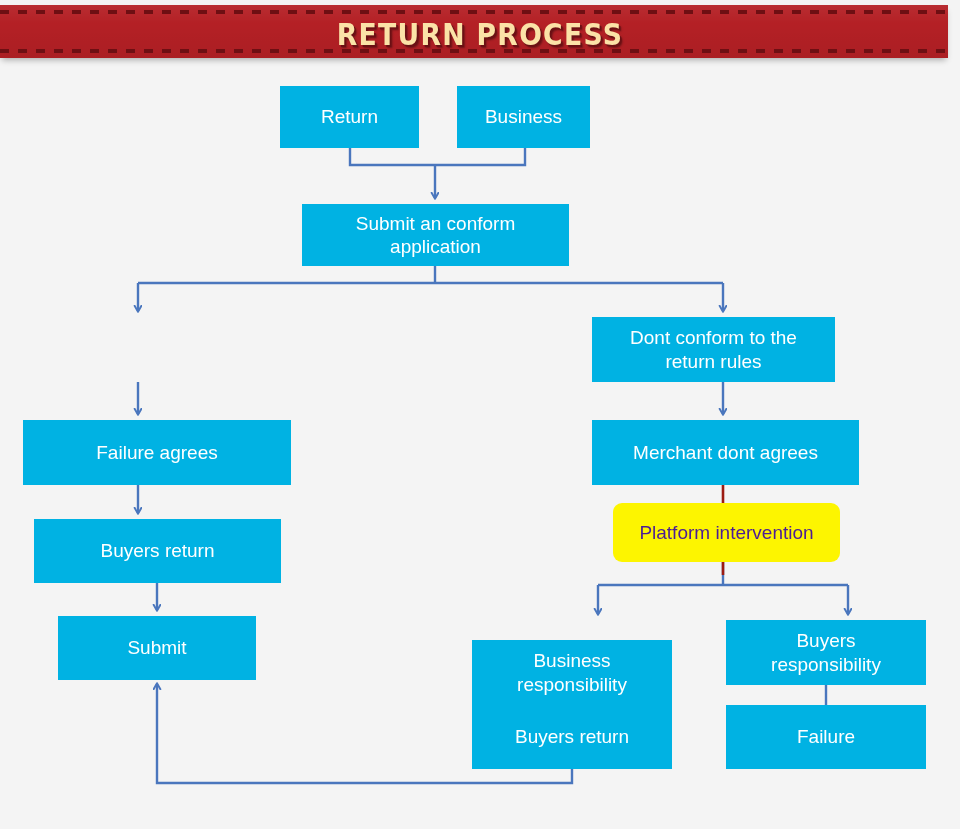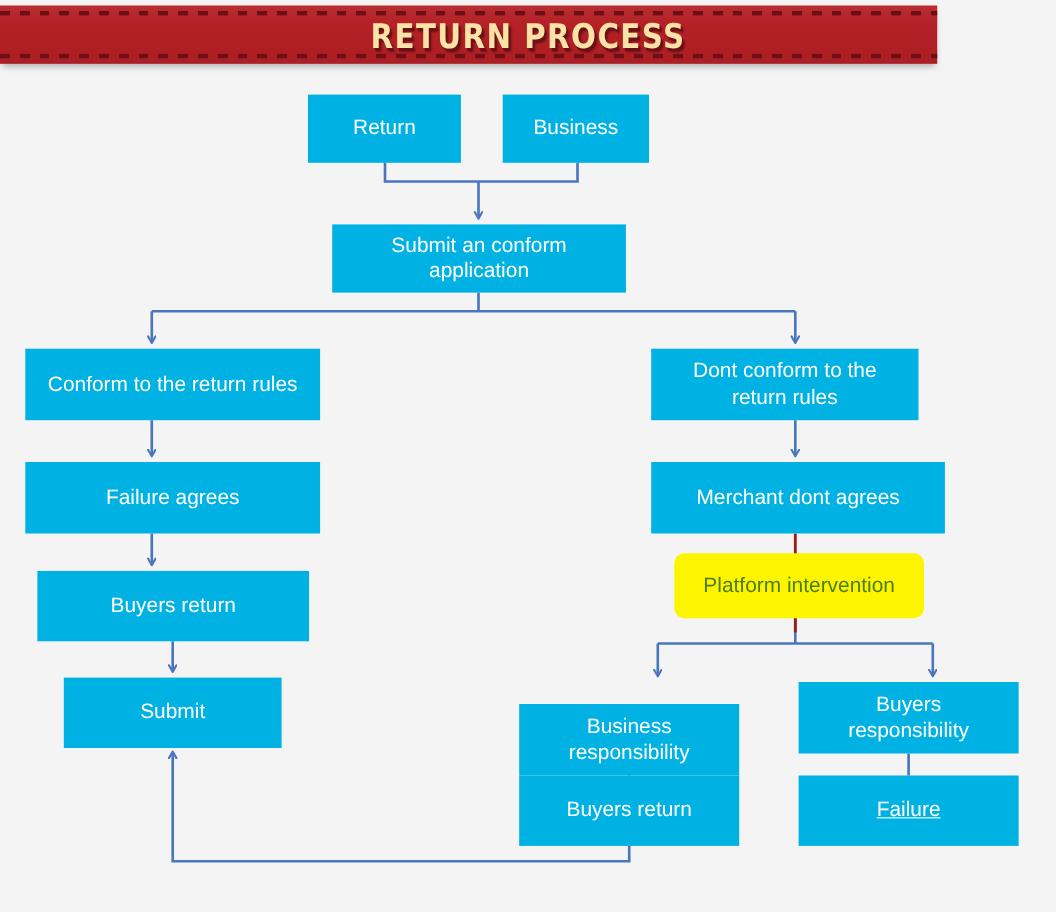--- a/index.html
+++ b/index.html
@@ -15,21 +15,21 @@
     background: #f4f4f4;
     font-family: "Liberation Sans", sans-serif;
     overflow: hidden;
   }
 
   
   #banner {
     position: absolute;
     left: 0;
     top: 5px;
-    width: 852px;
+    width: 948px;
     height: 53px;
     background: #b42025;
     background-image:
       linear-gradient(180deg, rgba(255,255,255,0.06) 0%, rgba(0,0,0,0.00) 35%, rgba(0,0,0,0.05) 100%);
     box-shadow: 0 4px 6px -2px rgba(0,0,0,0.30);
     overflow: hidden;
   }
   .stitch {
     position: absolute;
     left: 0;
@@ -81,21 +81,21 @@
     text-align: center;
     color: #ffffff;
     font-size: 19px;
     line-height: 1.22;
     background: #00b2e3;
     padding: 2px 17px;
     z-index: 3;
   }
   .node.highlight {
     background: #fdf500;
-    color: #4d7c0f;
+    color: #4c1d95;
     border-radius: 9px;
     z-index: 2;
   }
 </style>
 </head>
 <body>
 
 <div id="stage">
 
   <div id="banner">
@@ -142,35 +142,34 @@
       <path d="M723,485 L723,575"></path>
     </g>
   </svg>
 
   <div class="node" style="left:280px; top:86px;  width:139px; height:62px;">Return</div>
 
   <div class="node" style="left:457px; top:86px;  width:133px; height:62px;">Business</div>
 
   <div class="node" style="left:302px; top:204px; width:267px; height:62px;">Submit an conform application</div>
 
-  <div class="node" style="left:23px;  top:317px; width:268px; height:65px;">Conform to the return rules</div>
 
   <div class="node" style="left:592px; top:317px; width:243px; height:65px;">Dont conform to the return rules</div>
 
   <div class="node" style="left:23px;  top:420px; width:268px; height:65px;">Failure agrees</div>
 
   <div class="node" style="left:592px; top:420px; width:267px; height:65px;">Merchant dont agrees</div>
 
   <div class="node highlight" style="left:613px; top:503px; width:227px; height:59px;">Platform intervention</div>
 
   <div class="node" style="left:34px;  top:519px; width:247px; height:64px;">Buyers return</div>
 
   <div class="node" style="left:472px; top:620px; width:200px; height:65px;margin-top:20px;">Business responsibility</div>
 
   <div class="node" style="left:726px; top:620px; width:200px; height:65px;">Buyers responsibility</div>
 
   <div class="node" style="left:58px;  top:616px; width:198px; height:64px;">Submit</div>
 
   <div class="node" style="left:472px; top:705px; width:200px; height:64px;">Buyers return</div>
 
-  <div class="node" style="left:726px; top:705px; width:200px; height:64px;text-decoration:underline;">Failure</div>
+  <div class="node" style="left:726px; top:705px; width:200px; height:64px;">Failure</div>
 
 </div>
 
 </body></html>

